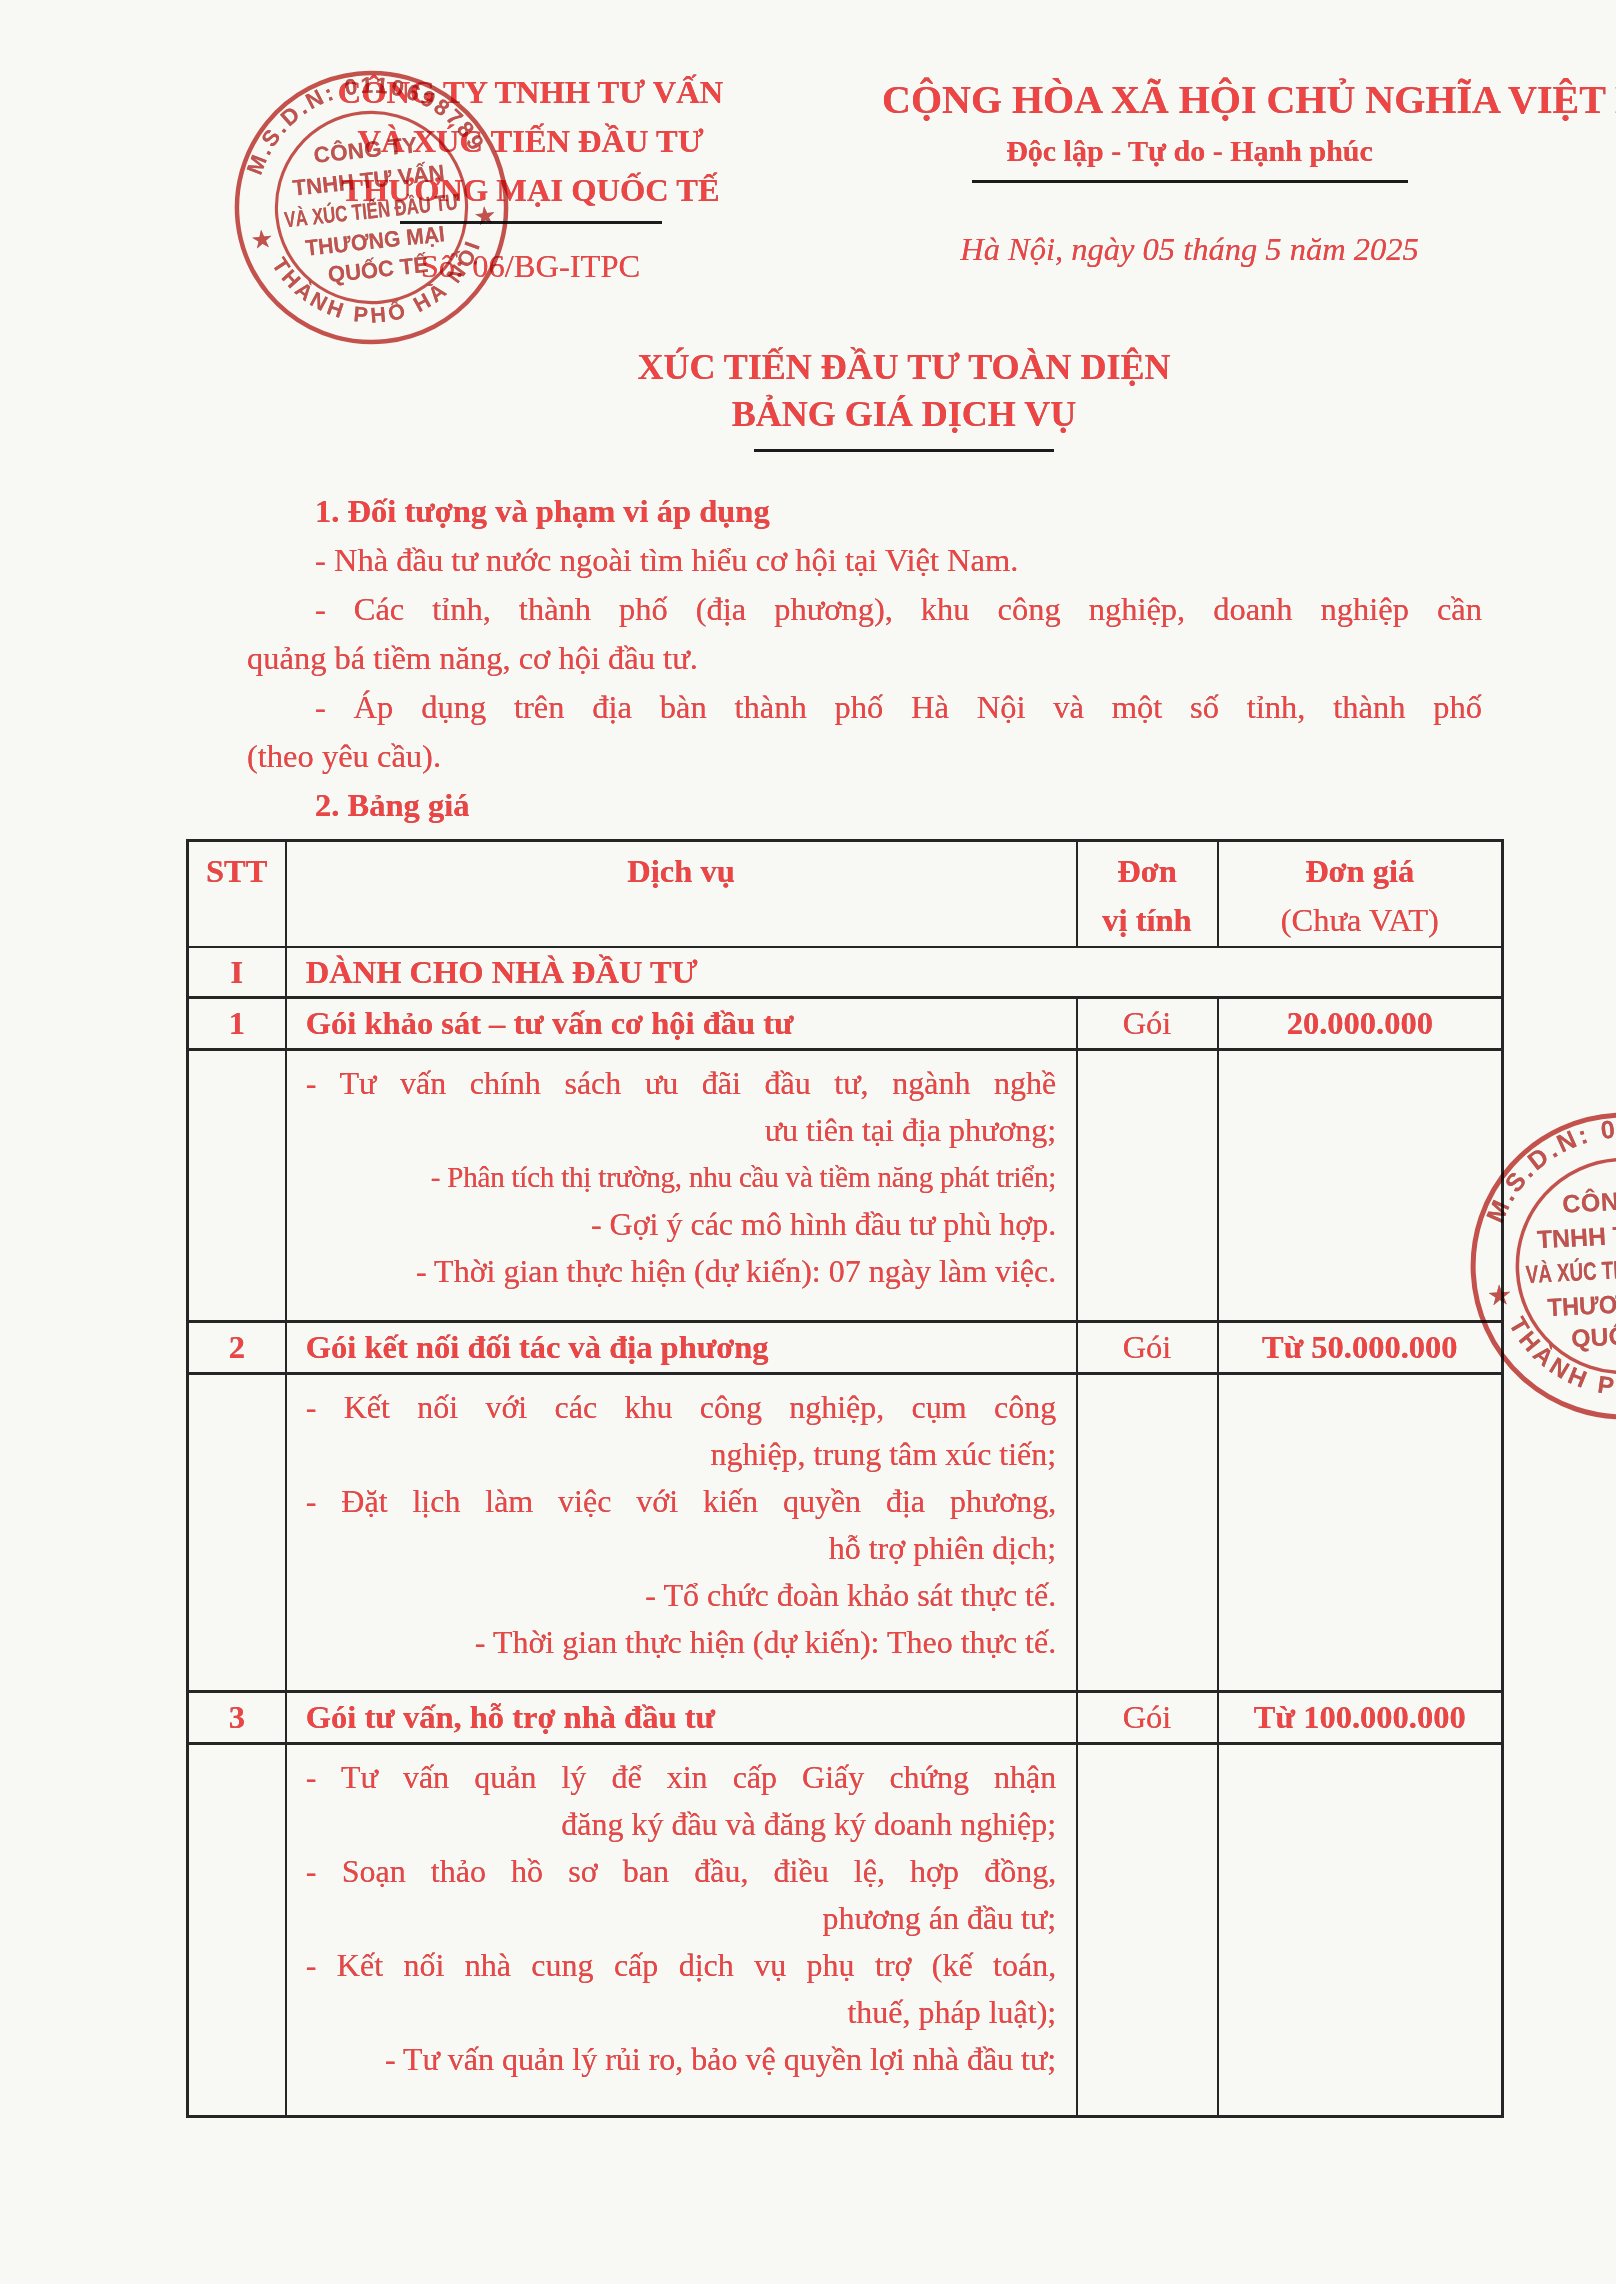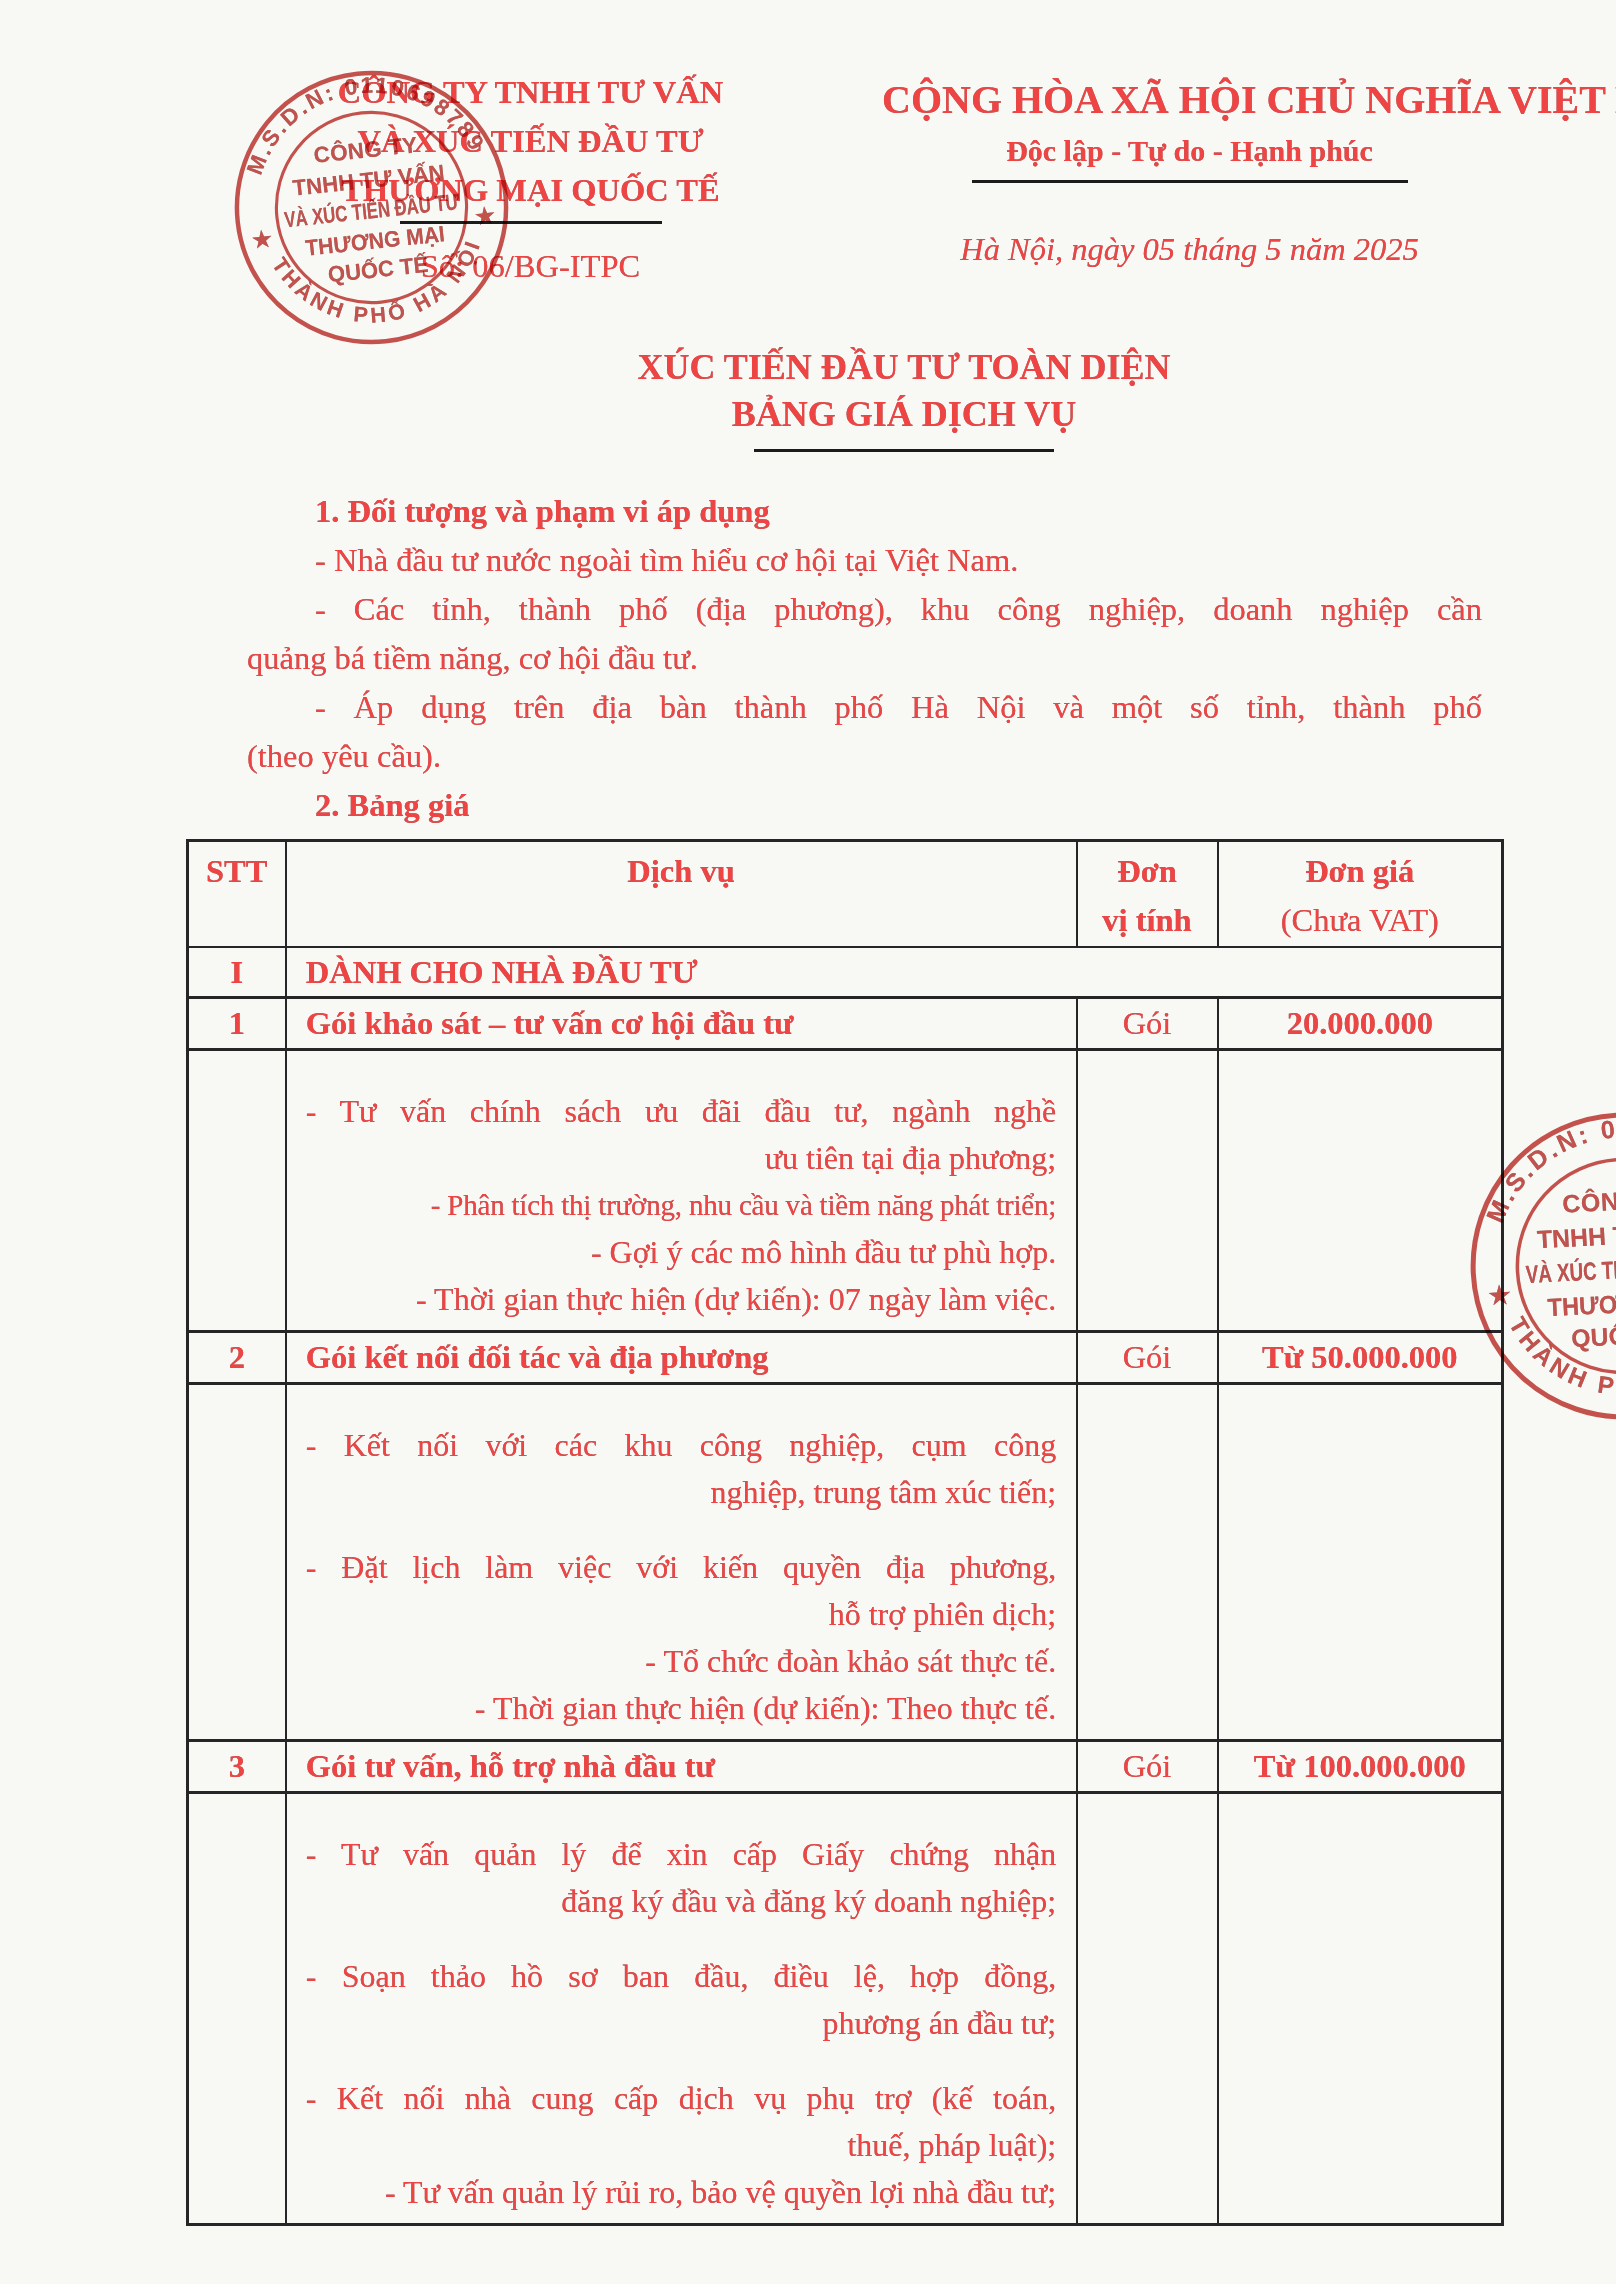--- a/index.html
+++ b/index.html
@@ -38,21 +38,21 @@
   tr.hdr .subline{font-weight:normal;}
   tr.hdr .subline.b{font-weight:bold;}
   tr.sec td{height:46px;vertical-align:middle;font-weight:bold;}
   tr.pkg td{height:47px;vertical-align:middle;border-top-width:3.1px;border-bottom-width:3.1px;}
   td.no{text-align:center;font-weight:bold;}
   td.svc-title{padding-left:19.3px;font-weight:bold;}
   td.unit{text-align:center;}
   td.price-v{text-align:center;font-weight:bold;}
   tr.detail td.svc{padding:8.8px 19.3px 7px 19.3px;}
   tr.detail p{margin:0;line-height:47px;font-size:32px;}
-  tr.detail p.j{text-align:justify;text-align-last:justify;margin-top:28px;}
+  tr.detail p.j{text-align:justify;text-align-last:justify;}
   tr.detail p.l{text-align:right;}
   tr.detail p.tight{font-size:29px;letter-spacing:-0.2px;}
   tr.d1 td{height:253px;} tr.d2 td{height:299px;} tr.d3 td{height:354px;}
   
   .stamp{position:absolute;mix-blend-mode:multiply;opacity:.88;pointer-events:none;}
   .stamp-left{left:219px;top:55px;width:305px;height:305px;transform:rotate(-6deg);}
   .stamp-right{left:1453px;top:1095px;width:342px;height:342px;transform:rotate(-3deg);}
   .stamp svg{width:100%;height:100%;}
   .stamp text{font-family:"Liberation Sans","DejaVu Sans",sans-serif;font-weight:bold;}
 </style>

